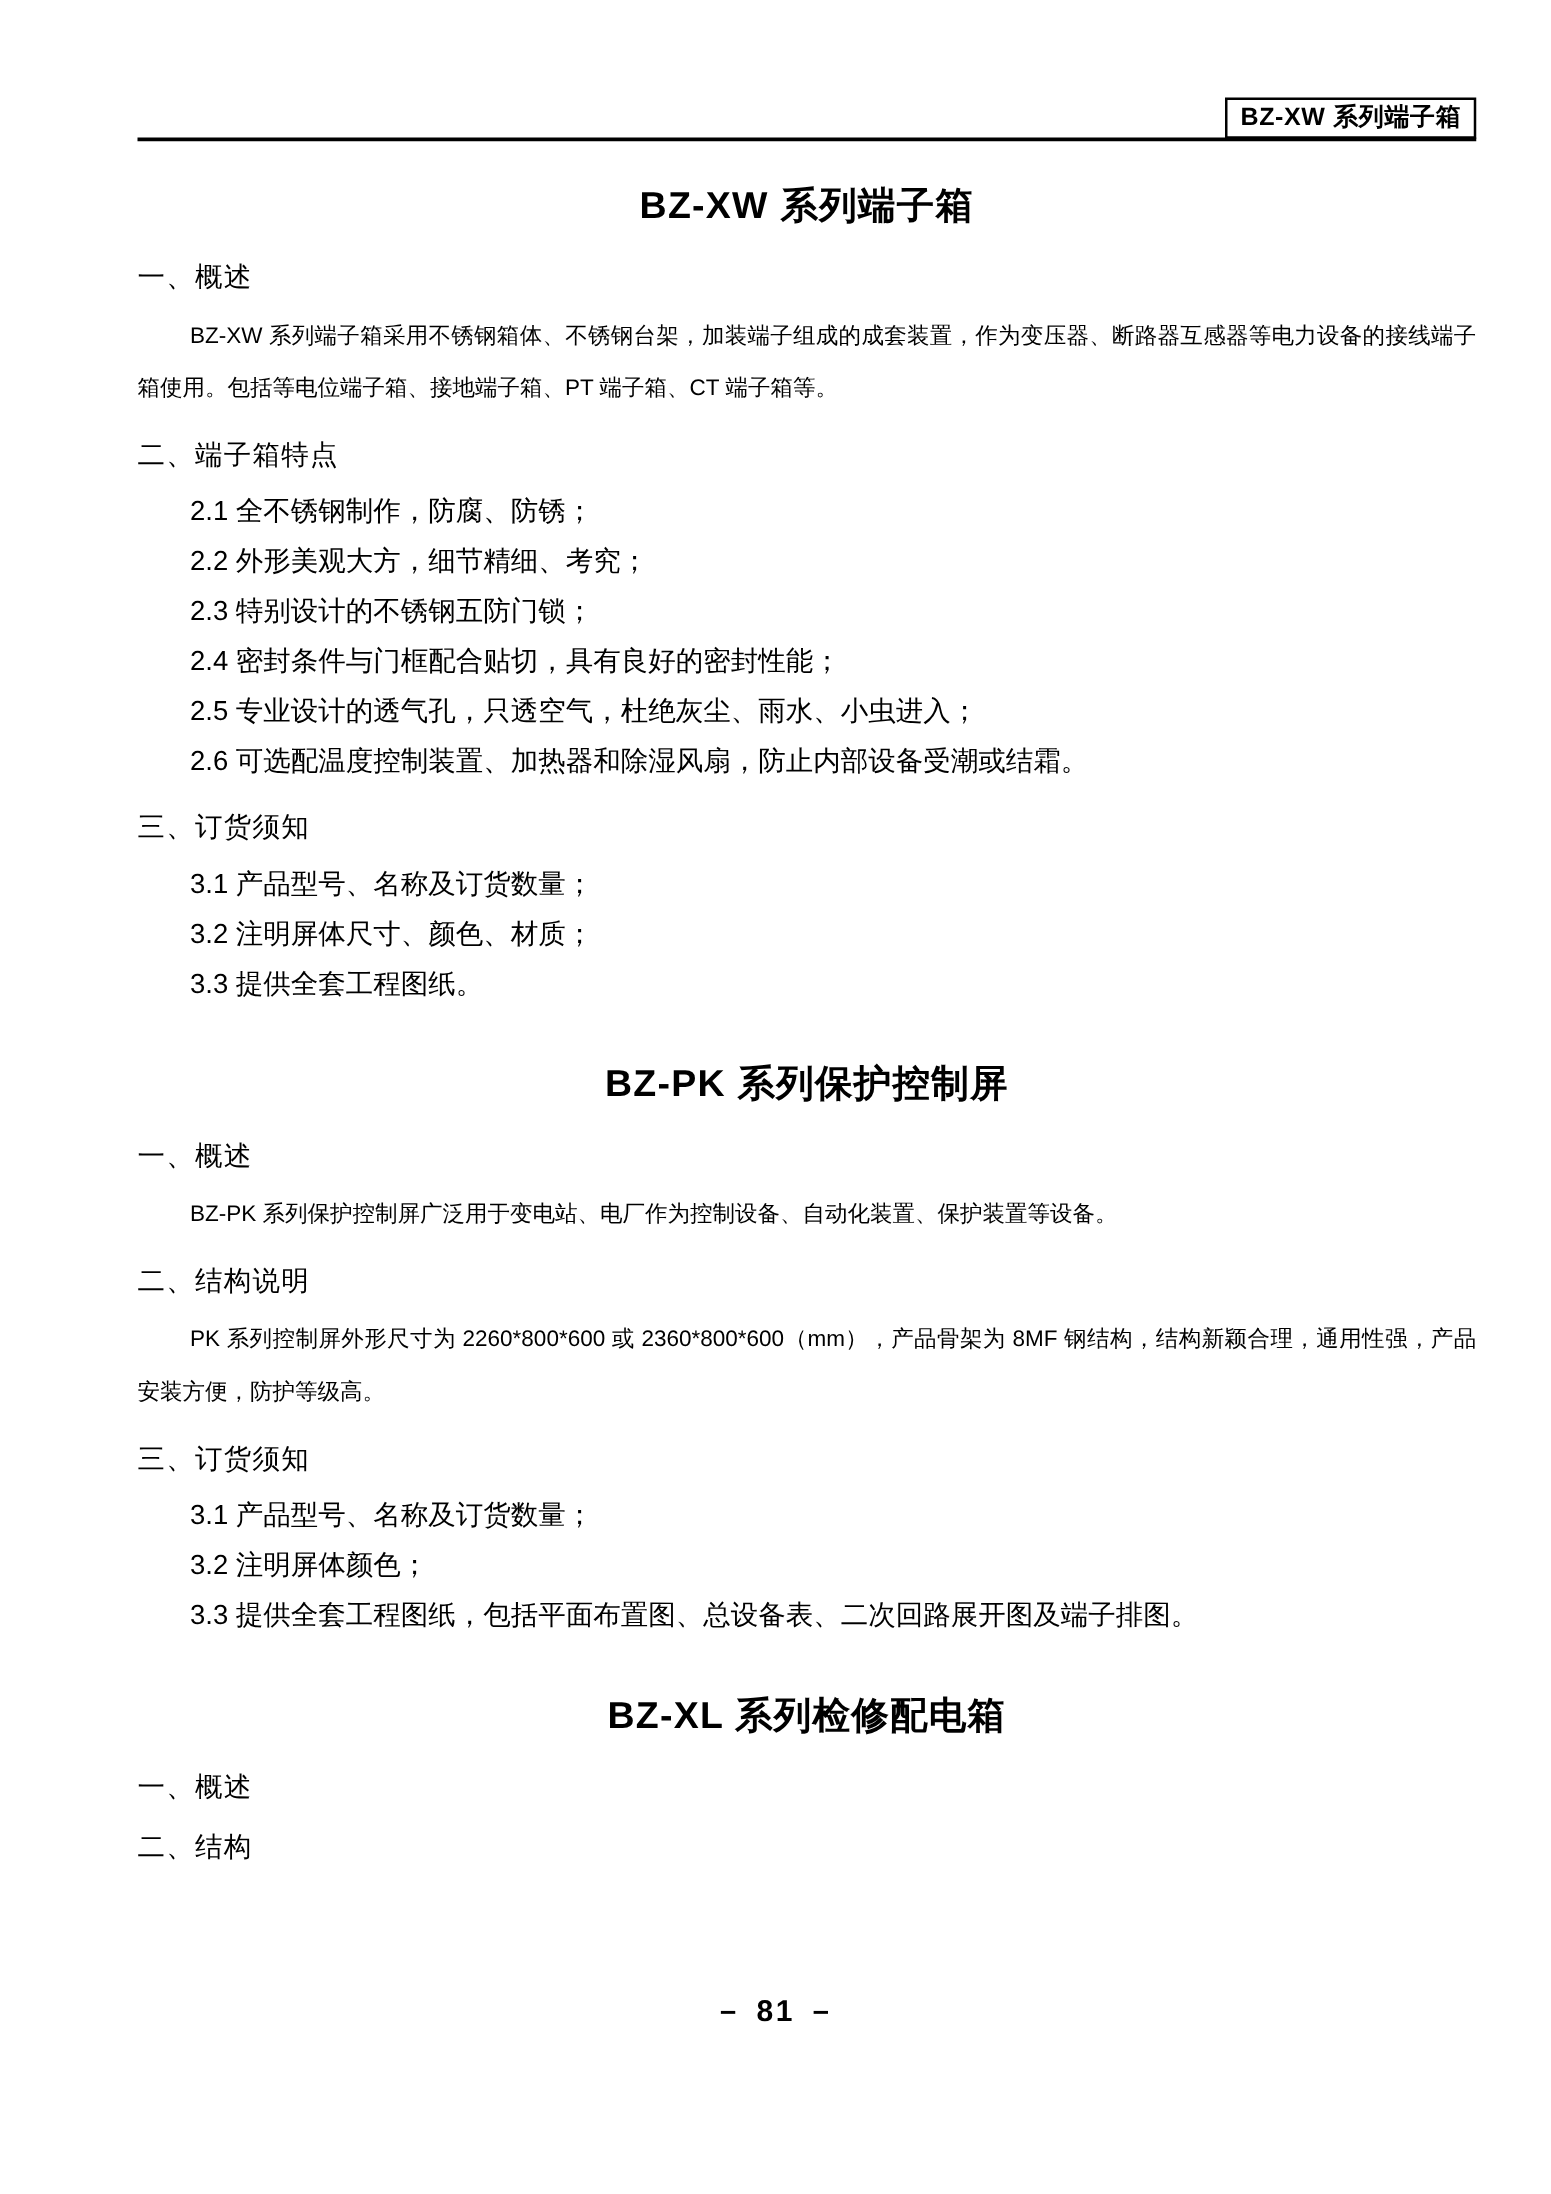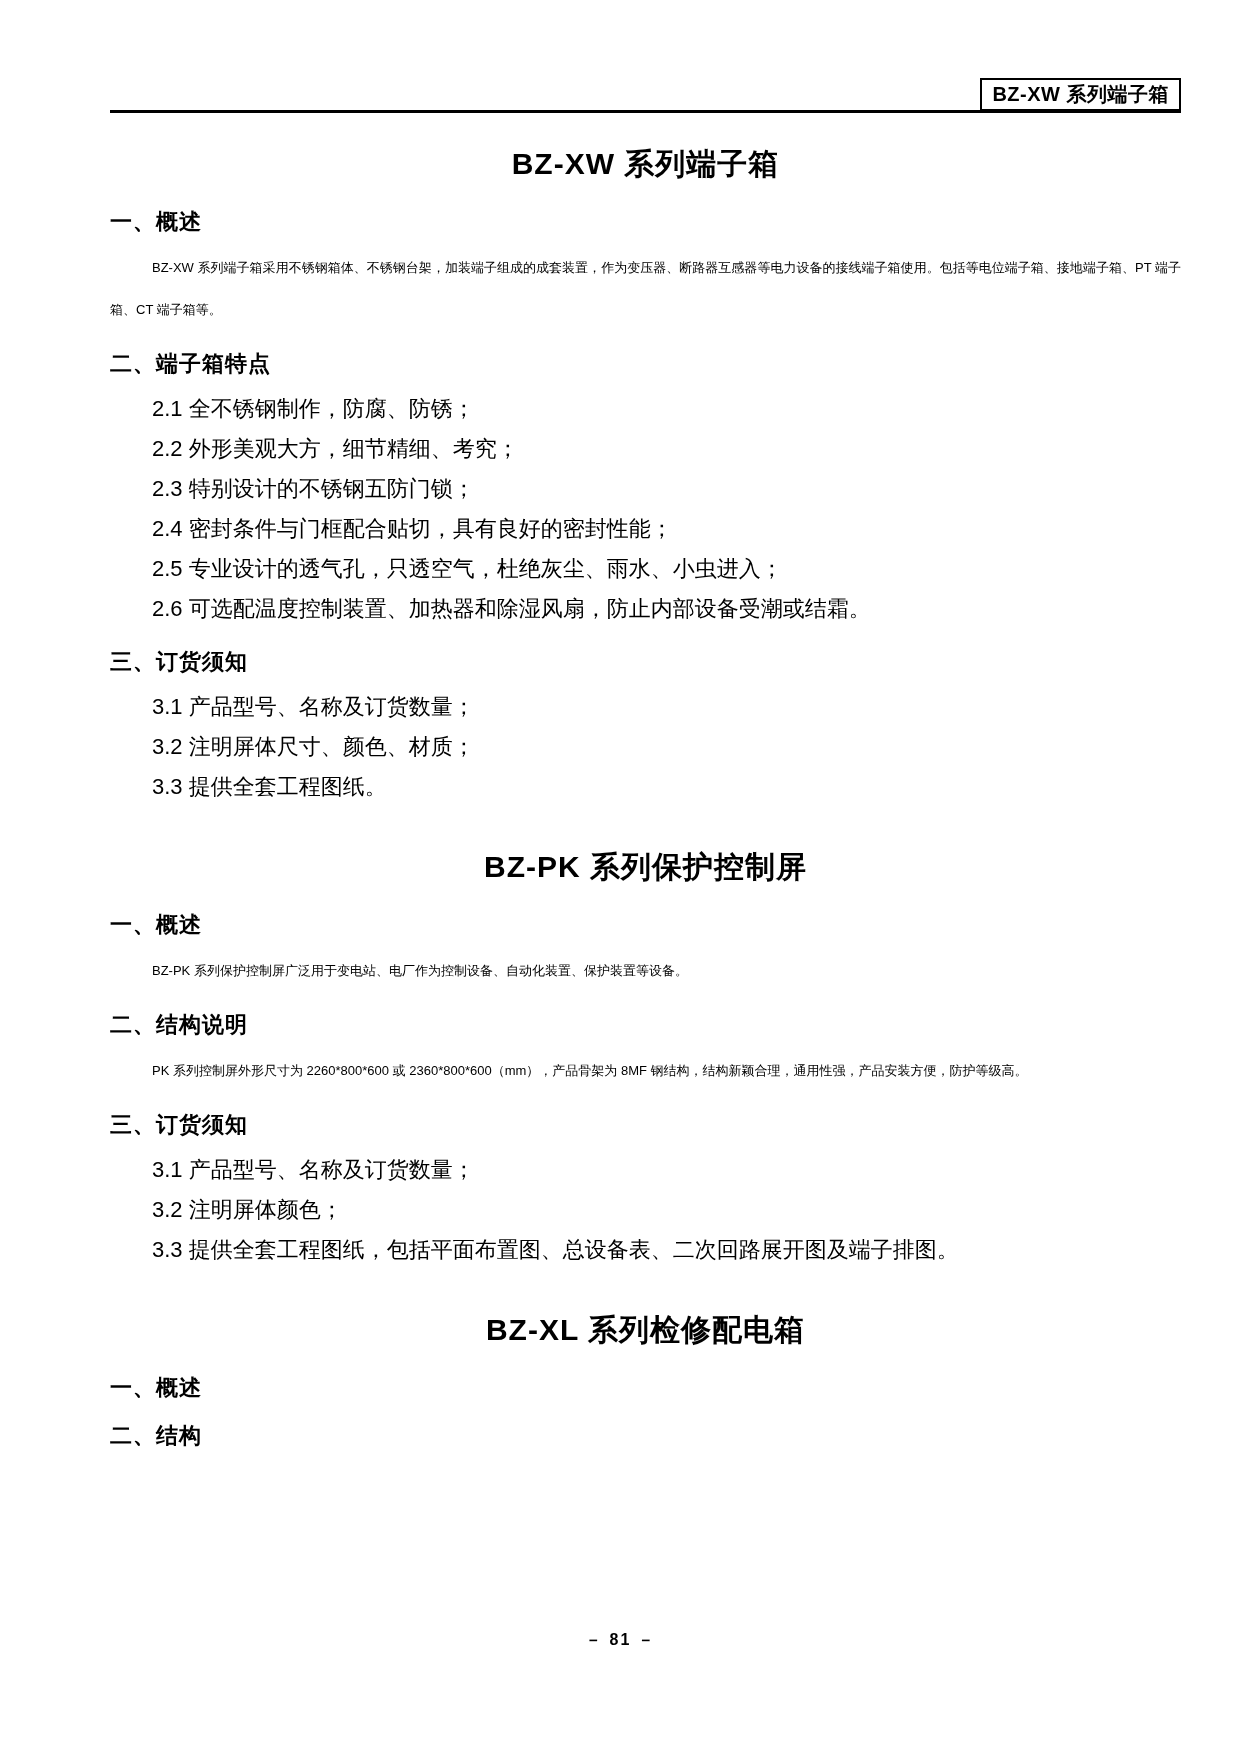--- a/index.html
+++ b/index.html
@@ -52,26 +52,26 @@
     font-size: 30px;
     font-weight: bold;
     margin: 28px 0 22px 0;
     letter-spacing: 1px;
   }
   h1.doc-title.second {
     margin-top: 40px;
   }
   h2.section {
     font-size: 22px;
-    font-weight: bold;
+    font-weight: normal;
     margin: 18px 0 10px 0;
     letter-spacing: 1px;
   }
   p.para {
-    font-size: 13px;
+    font-size: 18px;
     line-height: 42px;
     margin: 0 0 6px 0;
     text-align: justify;
     text-justify: inter-ideograph;
   }
   p.para.indent {
     text-indent: 42px;
   }
   ul.items {
     list-style: none;
@@ -81,23 +81,23 @@
   ul.items li {
     font-size: 22px;
     line-height: 40px;
     padding-left: 42px;
   }
   
   .footer {
     position: absolute;
     left: 0;
     right: 0;
-    bottom: 104px;
+    bottom: 130px;
     text-align: center;
-    font-size: 16px;
+    font-size: 24px;
     font-weight: bold;
     letter-spacing: 2px;
   }
 </style>
 </head>
 <body>
 
 <div class="page">
 
   <div class="header">

